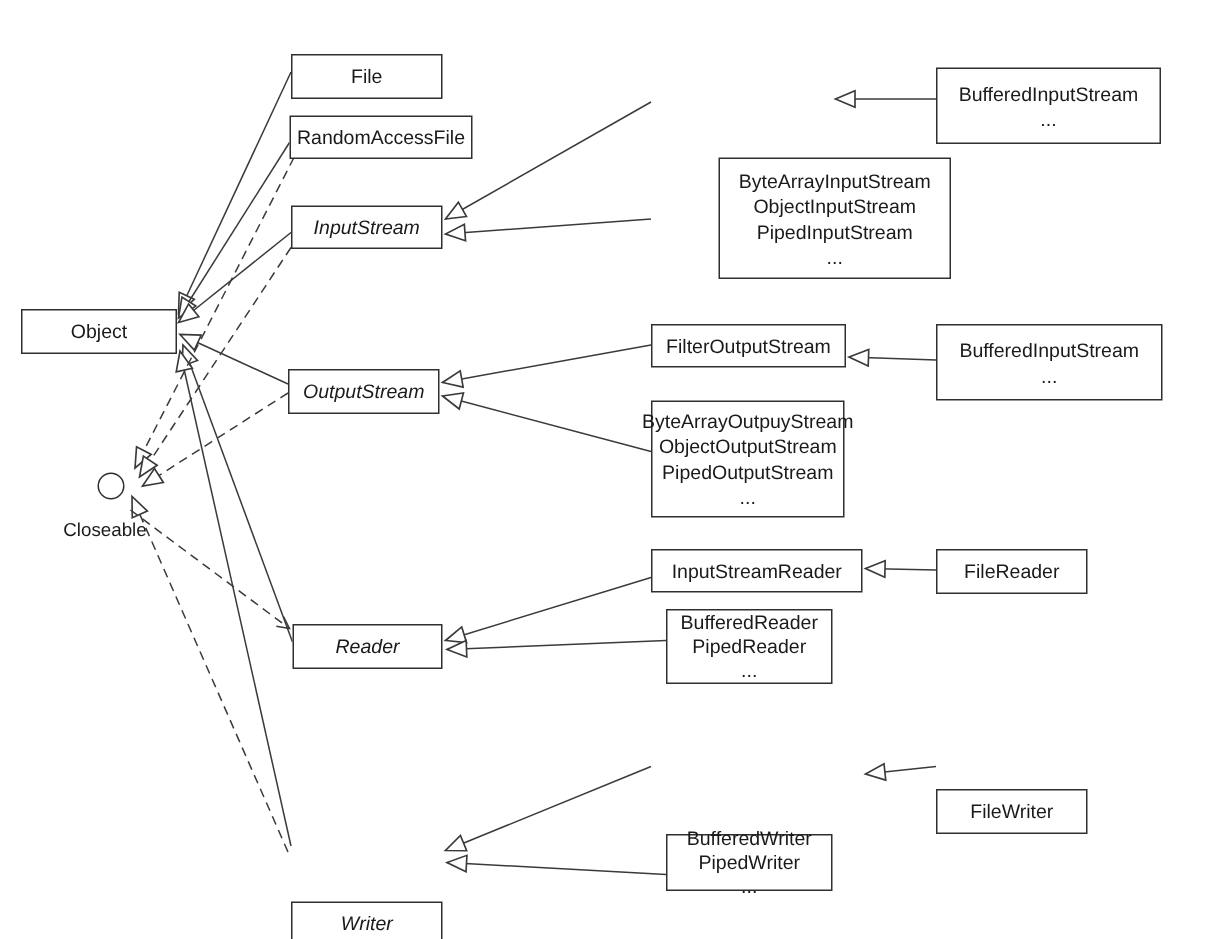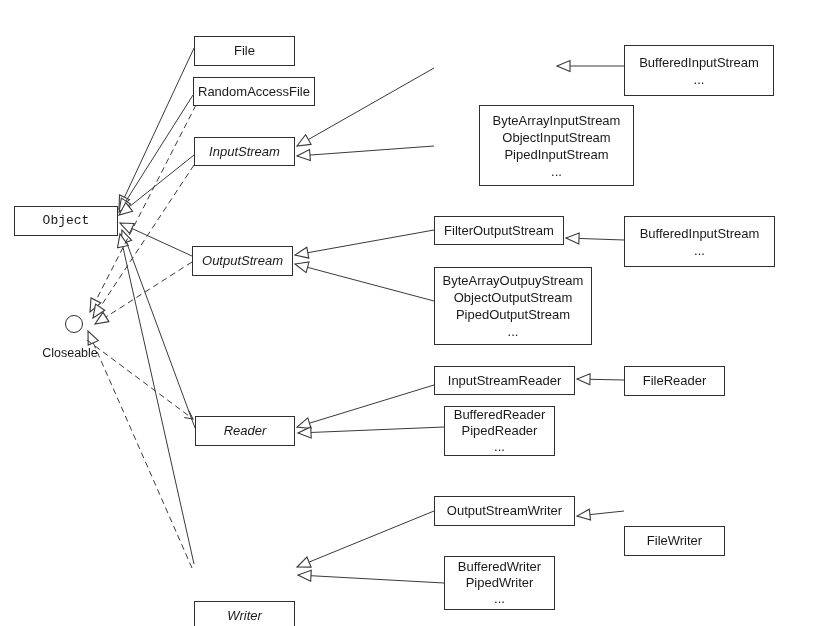--- a/index.html
+++ b/index.html
@@ -85,21 +85,21 @@
         <line x1="444" y1="583" x2="298" y2="575" stroke="#3a3a3a" stroke-width="1" marker-end="url(#m-triangle)"></line>
         <line x1="624" y1="511" x2="577" y2="516" stroke="#3a3a3a" stroke-width="1" marker-end="url(#m-triangle)"></line>
         <line x1="196" y1="105" x2="90" y2="312" stroke="#3a3a3a" stroke-width="1" stroke-dasharray="6,4" marker-end="url(#m-triangle)"></line>
         <line x1="194" y1="165" x2="93" y2="318" stroke="#3a3a3a" stroke-width="1" stroke-dasharray="6,4" marker-end="url(#m-triangle)"></line>
         <line x1="192" y1="262" x2="95" y2="324" stroke="#3a3a3a" stroke-width="1" stroke-dasharray="6,4" marker-end="url(#m-triangle)"></line>
         <line x1="192" y1="568" x2="88" y2="331" stroke="#3a3a3a" stroke-width="1" stroke-dasharray="6,4" marker-end="url(#m-triangle)"></line>
         <line x1="87" y1="340" x2="193" y2="419" stroke="#3a3a3a" stroke-width="1" stroke-dasharray="6,4" marker-end="url(#m-open)"></line>
       </g>
   </svg>
 
-  <div class="node" style="left:14px; top:206px; width:104px; height:30px;font-family:Liberation Mono, monospace;">
+  <div class="node" style="left:14px; top:206px; width:104px; height:30px;">
     <span class="line">Object</span>
   </div>
 
   <div class="iface-circle" style="left:65px; top:315px;"></div>
   <div class="iface-label" style="left:20px; top:346px; width:100px;">Closeable</div>
 
   <div class="node" style="left:194px; top:36px; width:101px; height:30px;">
     <span class="line">File</span>
   </div>
 
@@ -138,48 +138,45 @@
 
   <div class="node" style="left:434px; top:216px; width:130px; height:29px;">
     <span class="line">FilterOutputStream</span>
   </div>
 
   <div class="node group2" style="left:624px; top:216px; width:151px; height:51px;">
     <span class="line">BufferedInputStream</span>
     <span class="line">...</span>
   </div>
 
-  <div class="node group4" style="left:434px; top:267px; width:158px; height:78px;">
+  <div class="node group4" style="left:434px; top:267px; width:129px; height:78px;">
     <span class="line">ByteArrayOutpuyStream</span>
     <span class="line">ObjectOutputStream</span>
     <span class="line">PipedOutputStream</span>
     <span class="line">...</span>
   </div>
 
   <div class="node" style="left:434px; top:366px; width:141px; height:29px;">
     <span class="line">InputStreamReader</span>
   </div>
 
   <div class="node" style="left:624px; top:366px; width:101px; height:30px;">
     <span class="line">FileReader</span>
   </div>
 
   <div class="node group3" style="left:444px; top:406px; width:111px; height:50px;">
     <span class="line">BufferedReader</span>
     <span class="line">PipedReader</span>
     <span class="line">...</span>
   </div>
 
-  <div class="node" style="left:434px; top:496px; width:141px; height:30px;">
-    <span class="line">OutputStreamWriter</span>
-  </div>
 
   <div class="node" style="left:624px; top:497px; width:101px; height:30px;margin-top:29px;">
     <span class="line">FileWriter</span>
   </div>
 
-  <div class="node group3" style="left:444px; top:556px; width:111px; height:54px;">
+  <div class="node group3" style="left:444px; top:556px; width:111px; height:38px;">
     <span class="line">BufferedWriter</span>
     <span class="line">PipedWriter</span>
     <span class="line">...</span>
   </div>
 
 </div>
 
 </body></html>

